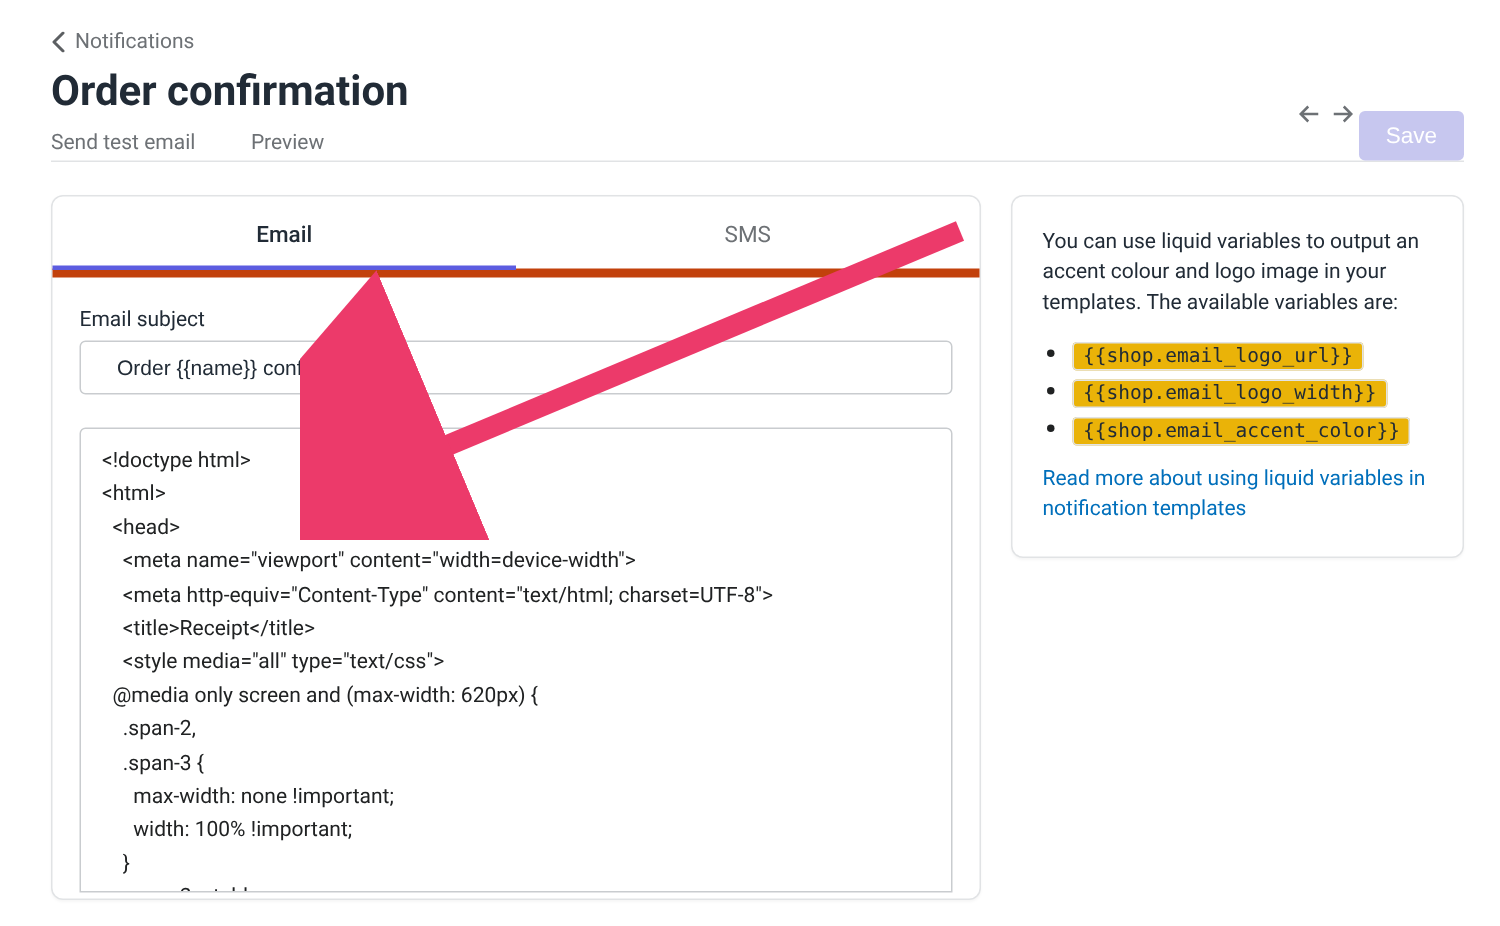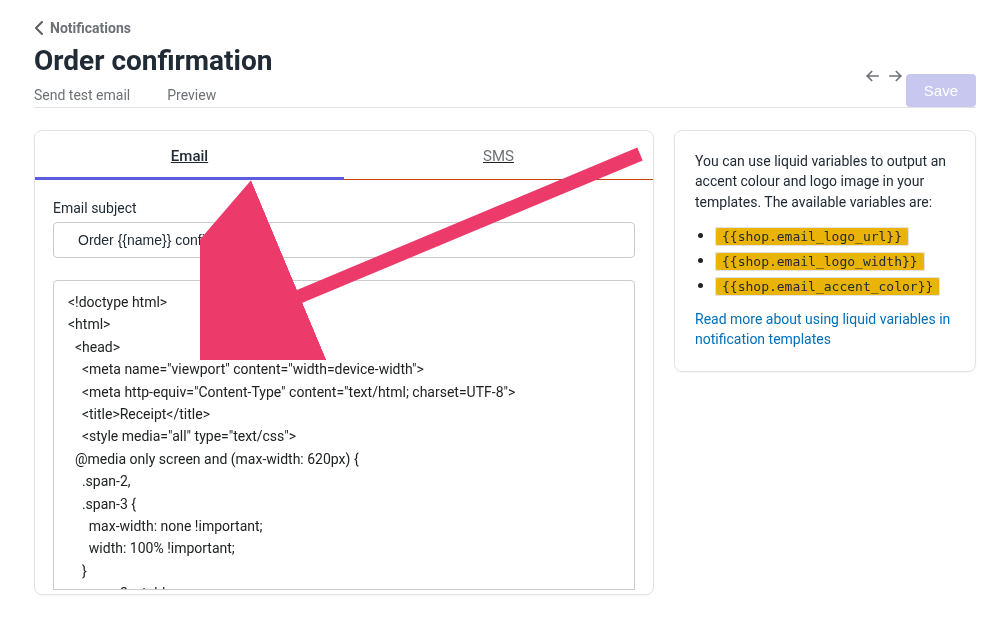--- a/index.html
+++ b/index.html
@@ -15,21 +15,20 @@
   .page {
     padding: 20px 24px 0 34px;
   }
   .breadcrumb {
     display: inline-flex;
     align-items: center;
     color: #6d7175;
     font-size: 14px;
     cursor: pointer;
     margin-bottom: 8px;
-    font-weight: bold;
   }
   .breadcrumb svg { width: 10px; height: 14px; margin-right: 6px; fill: #5c5f62; }
   .header-row {
     display: flex;
     align-items: flex-start;
     justify-content: space-between;
   }
   .page-title {
     font-size: 28px;
     font-weight: 700;
@@ -83,22 +82,21 @@
     border-radius: 8px;
   }
   .main-card {
     flex: 0 0 620px;
     width: 620px;
     padding-bottom: 0;
     box-shadow: 0 1px 2px rgba(0,0,0,0.04);
   }
   .tabs {
     display: flex;
-    border-bottom: 1px solid #c2410c;
-    text-decoration: underline;
+    border-bottom: 6px solid #c2410c;
   }
   .tab {
     flex: 1;
     text-align: center;
     padding: 16px 0 14px;
     font-size: 15px;
     color: #6d7175;
     cursor: pointer;
     position: relative;
   }

